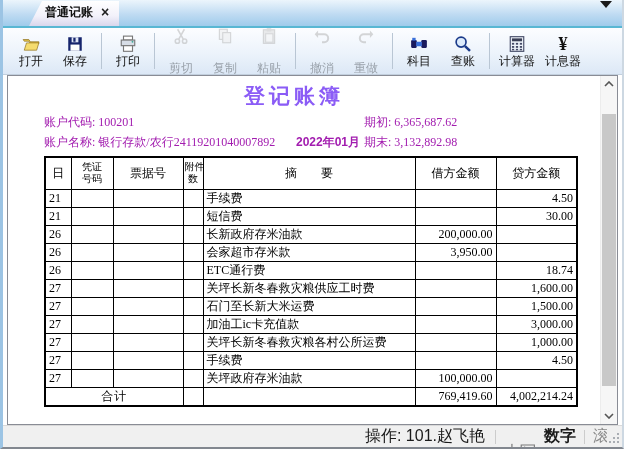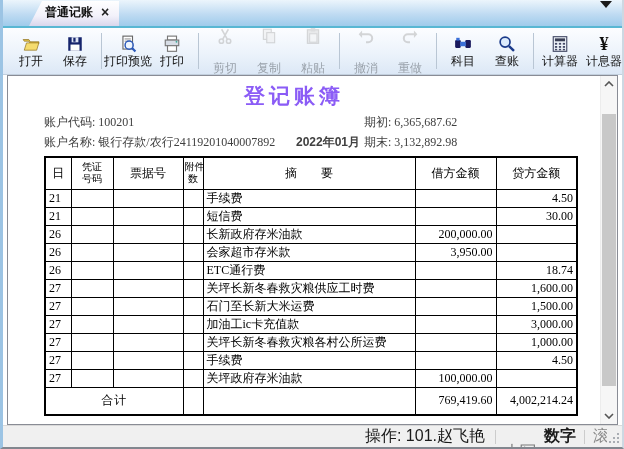--- a/index.html
+++ b/index.html
@@ -39,35 +39,35 @@
   .tb-label{ line-height:14px; }
   .tb-sep{ width:1px; background:#b9c6d4; margin:5px 4px; flex:0 0 1px; }
   .yen-glyph{ font-family:"Liberation Serif", serif; font-size:18px; font-weight:bold; color:#111; line-height:1; }
   
   .content{
     flex:1 1 auto; margin:0 4px; border:1px solid #898c95; background:#fff;
     position:relative; overflow:hidden; display:flex;
   }
   .doc{ flex:1 1 auto; padding:4px 0 0 0; font-family:"Liberation Serif", serif; overflow:hidden; }
   .doc-title{ text-align:center; font-size:21px; font-weight:600; letter-spacing:4px; color:#8b5cf6; margin:2px 20px 4px 0; }
-  .info-row{ display:flex; align-items:baseline; font-size:12px; color:#404040; padding:0 24px 3px 36px; }
+  .info-row{ display:flex; align-items:baseline; font-size:12px; color:#a21caf; padding:0 24px 3px 36px; }
   .info-row .name-block{ width:252px; }
   .info-row .period{ font-family:"Liberation Sans", sans-serif; font-weight:bold; font-size:12px; }
   .right-block{ margin-left:auto; width:212px; }
   
   table.ledger{ border-collapse:collapse; table-layout:fixed; width:532px; margin:2px 0 0 36px;
     border:2px solid #000; font-size:12px; }
   table.ledger th, table.ledger td{ border:1px solid #000; white-space:nowrap; overflow:hidden; }
   table.ledger th{ font-weight:normal; text-align:center; height:32px; line-height:14px; padding:1px; }
   table.ledger th.small-hdr{ font-size:10px; line-height:12px; }
   table.ledger td{ height:17px; padding:0 3px; }
   td.c-day{ text-align:left; padding-left:3px; }
   td.c-sum{ text-align:left; }
   td.c-amt{ text-align:right; }
-  tr.total-row td{ height:28px; }
+  tr.total-row td{ height:18px; }
   td.c-total{ text-align:center; letter-spacing:1px; }
   
   .vscroll{ flex:0 0 17px; background:#f6f6f6; border-left:1px solid #ececec; position:relative; }
   .sb-btn{ position:absolute; left:0; width:16px; height:16px; display:flex; align-items:center; justify-content:center; cursor:pointer; background:#f6f6f6; }
   .sb-btn.up{ top:0; } .sb-btn.down{ bottom:0; }
   .sb-thumb{ position:absolute; left:1px; top:38px; width:14px; height:272px; background:#c8c8c8; cursor:pointer; }
   
   .statusbar{
     height:22px; flex:0 0 22px; background:#f0f0f0; border-top:1px solid #d9d9d9;
     display:flex; align-items:center; justify-content:flex-end; font-size:16px; color:#1a1a1a; overflow:hidden;
@@ -109,32 +109,20 @@
           <svg width="18" height="18" viewBox="0 0 16 16">
             <rect x="2" y="2" width="12" height="12" fill="#16246c"></rect>
             <rect x="5" y="2" width="6" height="4.5" fill="#dfe6f5"></rect>
             <rect x="6.5" y="2.5" width="2" height="3.5" fill="#16246c"></rect>
             <rect x="4" y="8.5" width="8" height="5.5" fill="#ffffff"></rect>
           </svg>
         </span>
         <span class="tb-label">保存</span>
       </div>
       <div class="tb-sep"></div>
-      <div class="tb-btn">
-        <span class="tb-ico">
-          <svg width="18" height="18" viewBox="0 0 16 16">
-            <rect x="3.5" y="1" width="8.5" height="11.5" fill="#ffffff" stroke="#666"></rect>
-            <line x1="5" y1="3.5" x2="10.5" y2="3.5" stroke="#999"></line>
-            <line x1="5" y1="5.5" x2="10.5" y2="5.5" stroke="#999"></line>
-            <circle cx="9" cy="9" r="3.6" fill="#eaf2fd" fill-opacity="0.8" stroke="#2a58b8" stroke-width="1.3"></circle>
-            <line x1="11.6" y1="11.6" x2="14.6" y2="14.6" stroke="#2a58b8" stroke-width="2"></line>
-          </svg>
-        </span>
-        <span class="tb-label">打印预览</span>
-      </div>
       <div class="tb-btn">
         <span class="tb-ico">
           <svg width="18" height="18" viewBox="0 0 16 16">
             <rect x="4" y="1" width="8" height="3.5" fill="#ffffff" stroke="#777"></rect>
             <rect x="2" y="4.5" width="12" height="5" fill="#d7dde6" stroke="#777"></rect>
             <rect x="4" y="9.5" width="8" height="5" fill="#ffffff" stroke="#777"></rect>
             <circle cx="12" cy="6" r="0.8" fill="#4a9"></circle>
           </svg>
         </span>
         <span class="tb-label">打印</span>

